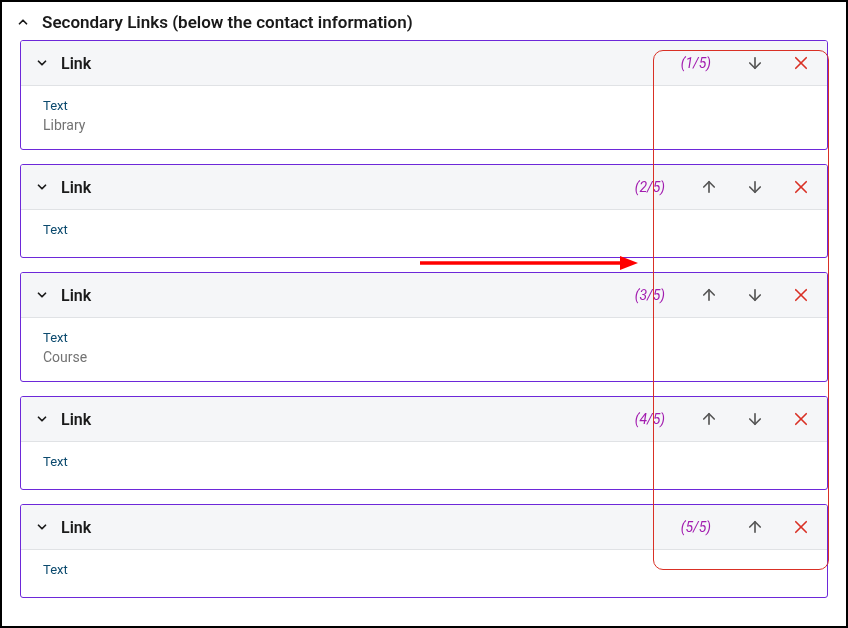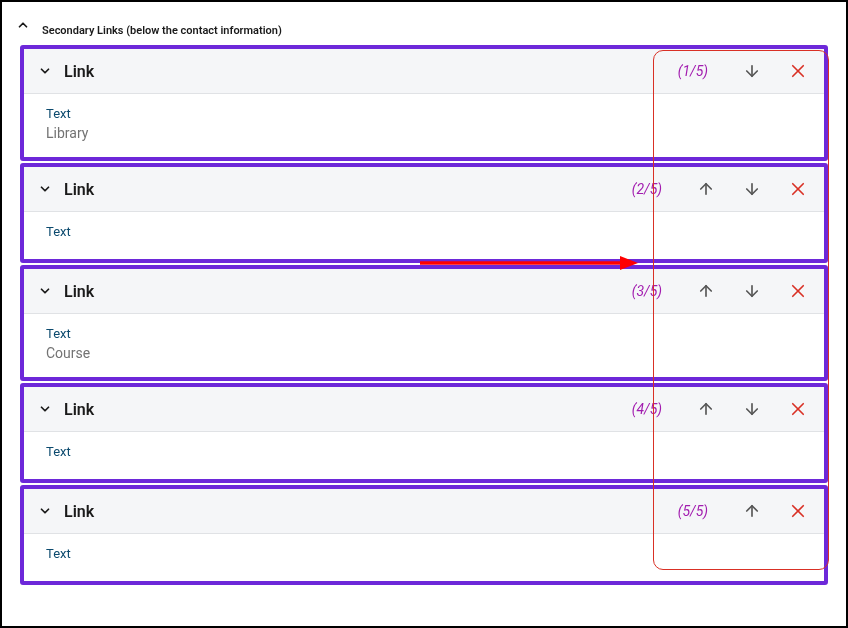--- a/index.html
+++ b/index.html
@@ -19,39 +19,38 @@
     position: relative;
   }
   .section-header {
     display: flex;
     align-items: center;
     padding: 10px 14px 8px 14px;
     gap: 12px;
     background: #fff;
   }
   .section-header .title {
-    font-size: 11px;
+    font-size: 17px;
     font-weight: 600;
     color: #1a1a1a;
-    margin-top: 12px;
   }
   .chev {
     width: 14px;
     height: 14px;
     display: inline-flex;
     align-items: center;
     justify-content: center;
   }
   .items-wrap {
     padding: 0 18px 10px 18px;
   }
   .item-block {
-    border: 4px solid #6d28d9;
+    border: 1px solid #6d28d9;
     border-radius: 3px;
-    margin-bottom: 2px;
+    margin-bottom: 14px;
     overflow: hidden;
   }
   .item-header {
     background: #f5f6f8;
     border-bottom: 1px solid #e0e2e5;
     display: flex;
     align-items: center;
     padding: 10px 14px;
     gap: 12px;
   }

